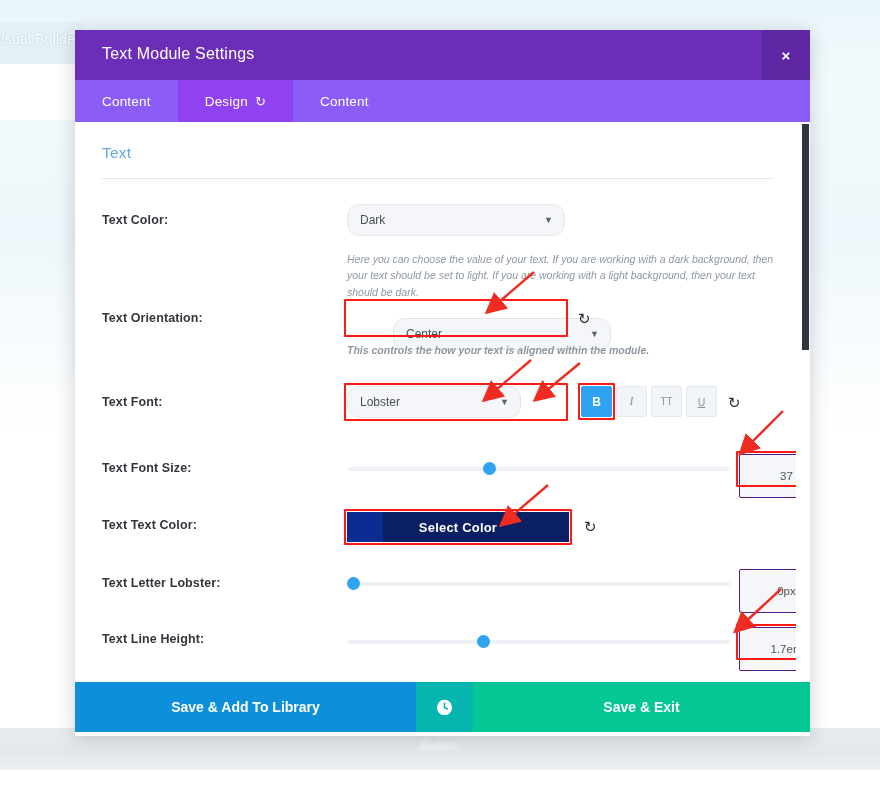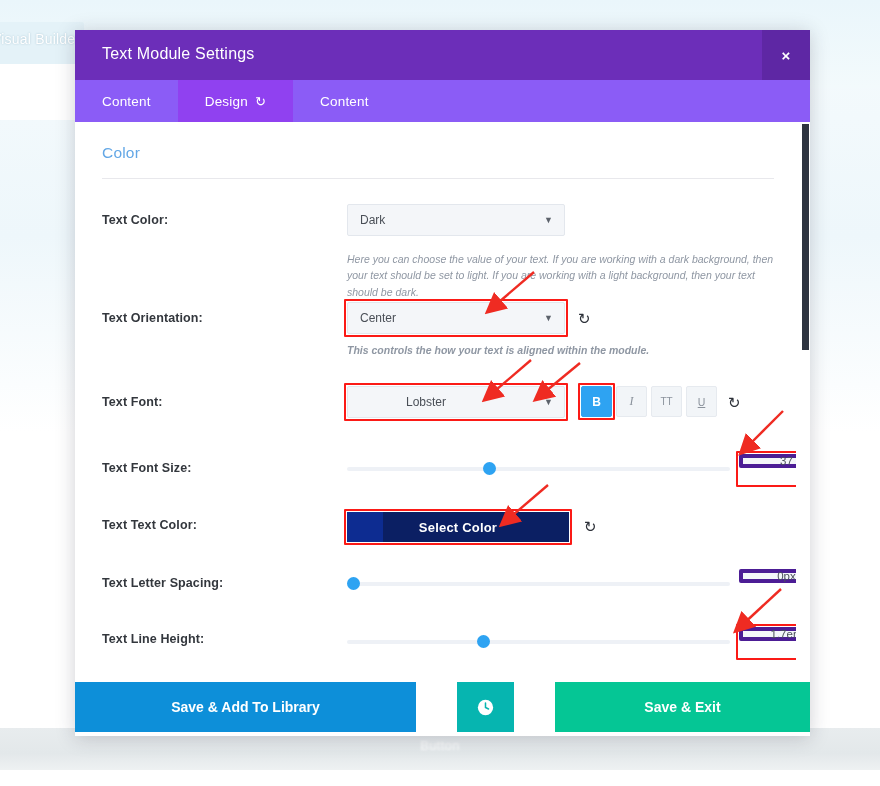--- a/index.html
+++ b/index.html
@@ -188,21 +188,21 @@
     font-style: italic;
   }
 
   
   .select {
     position: absolute;
     left: 272px;
     width: 218px; height: 32px;
     background: #f4f6f9;
     border: 1px solid #e3e7ed;
-    border-radius: 2px;
+    border-radius: 12px;
     display: flex;
     align-items: center;
     cursor: pointer;
   }
   .select-value {
     padding-left: 12px;
     font-size: 12px;
     color: #4a4f57;
   }
   .select-caret {
@@ -266,23 +266,23 @@
   }
   .slider-handle {
     position: absolute;
     width: 13px; height: 13px;
     background: #2ea3f2;
     border-radius: 50%;
     cursor: pointer;
   }
   .num-box {
     position: absolute;
-    width: 66px; height: 14px;
+    width: 66px; height: 44px;
     background: #f4f6f9;
-    border: 4px solid #4c1d95;
+    border: 1px solid #4c1d95;
     border-radius: 2px;
     display: flex;
     align-items: center;
     justify-content: center;
     font-size: 11.5px;
     color: #4d535c;
     cursor: text;
     padding-left: 29px;
   }
 
@@ -301,21 +301,20 @@
     color: #ffffff;
     font-size: 13px;
     font-weight: bold;
     letter-spacing: .2px;
   }
 
   
   #modal-footer {
     height: 50px;
     display: flex;
-    gap: 41px;
   }
   #save-library-button {
     flex: 0 0 341px;
     background: #0d8fd9;
     color: #ffffff;
     font-size: 14px;
     font-weight: bold;
     display: flex;
     align-items: center;
     justify-content: center;
@@ -380,46 +379,46 @@
       <span>Design</span>
       <span class="tab-reset-icon">↺</span>
     </button>
     <button class="tab">
       <span>Content</span>
     </button>
   </div>
 
   <div id="modal-body">
 
-    <div id="section-title">Color</div>
+    <div id="section-title">Text</div>
     <div id="section-divider"></div>
 
     <div class="row" style="top:82px;">
       <div class="row-label" style="top:9px;">Text Color:</div>
       <div class="select" style="top:0px;">
         <span class="select-value">Dark</span>
         <span class="select-caret">▼</span>
       </div>
       <div class="row-desc" style="top:40px;margin-top:7px;">Here you can choose the value of your text. If you are working with a dark background, then your text should be set to light. If you are working with a light background, then your text should be dark.</div>
     </div>
 
     <div class="row" style="top:180px;">
       <div class="row-label" style="top:9px;">Text Orientation:</div>
-      <div class="select" style="top:0px;">
+      <div class="select" style="top:16px;margin-left:46px;">
         <span class="select-value">Center</span>
         <span class="select-caret">▼</span>
       </div>
       <div class="hl" style="left:269px; top:-3px; width:224px; height:38px;"></div>
       <div class="reset-icon" style="left:503px; top:9px;">↺</div>
       <div class="row-desc" style="top:40px;font-weight:bold;">This controls the how your text is aligned within the module.</div>
     </div>
 
     <div class="row" style="top:262px;">
       <div class="row-label" style="top:11px;">Text Font:</div>
-      <div class="select" style="top:2px; width:218px;padding-left:46px;">
+      <div class="select" style="top:2px; width:174px;">
         <span class="select-value">Lobster</span>
         <span class="select-caret">▼</span>
       </div>
       <div class="hl" style="left:269px; top:-1px; width:224px; height:38px;"></div>
 
       <div class="style-btn active" style="left:506px; top:2px;">
         <span>B</span>
       </div>
       <div class="hl" style="left:503px; top:-1px; width:37px; height:37px;"></div>
 
@@ -448,21 +447,21 @@
     <div class="row" style="top:382px;">
       <div class="row-label" style="top:14px;">Text Text Color:</div>
       <div id="color-swatch" style="top:8px;">
         <span id="color-swatch-label">Select Color</span>
       </div>
       <div class="hl" style="left:269px; top:5px; width:228px; height:36px;"></div>
       <div class="reset-icon" style="left:509px; top:15px;">↺</div>
     </div>
 
     <div class="row" style="top:440px;">
-      <div class="row-label" style="top:14px;">Text Letter Spacing:</div>
+      <div class="row-label" style="top:14px;">Text Letter Lobster:</div>
       <div class="slider-track" style="top:20px;">
         <div class="slider-handle" style="left:0px; top:-5px;"></div>
       </div>
       <div class="num-box" style="left:664px; top:7px;">0px</div>
     </div>
 
     <div class="row" style="top:498px;">
       <div class="row-label" style="top:12px;text-align:center;">Text Line Height:</div>
       <div class="slider-track" style="top:20px;">
         <div class="slider-handle" style="left:130px; top:-5px;"></div>

